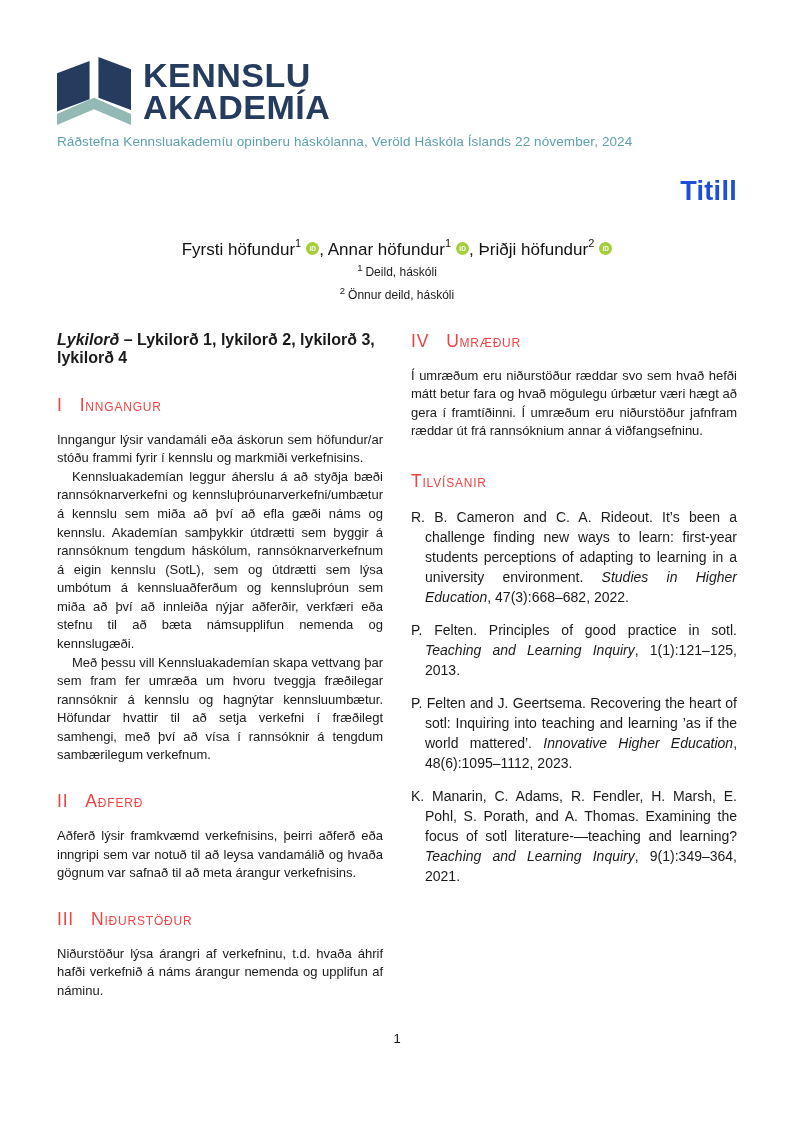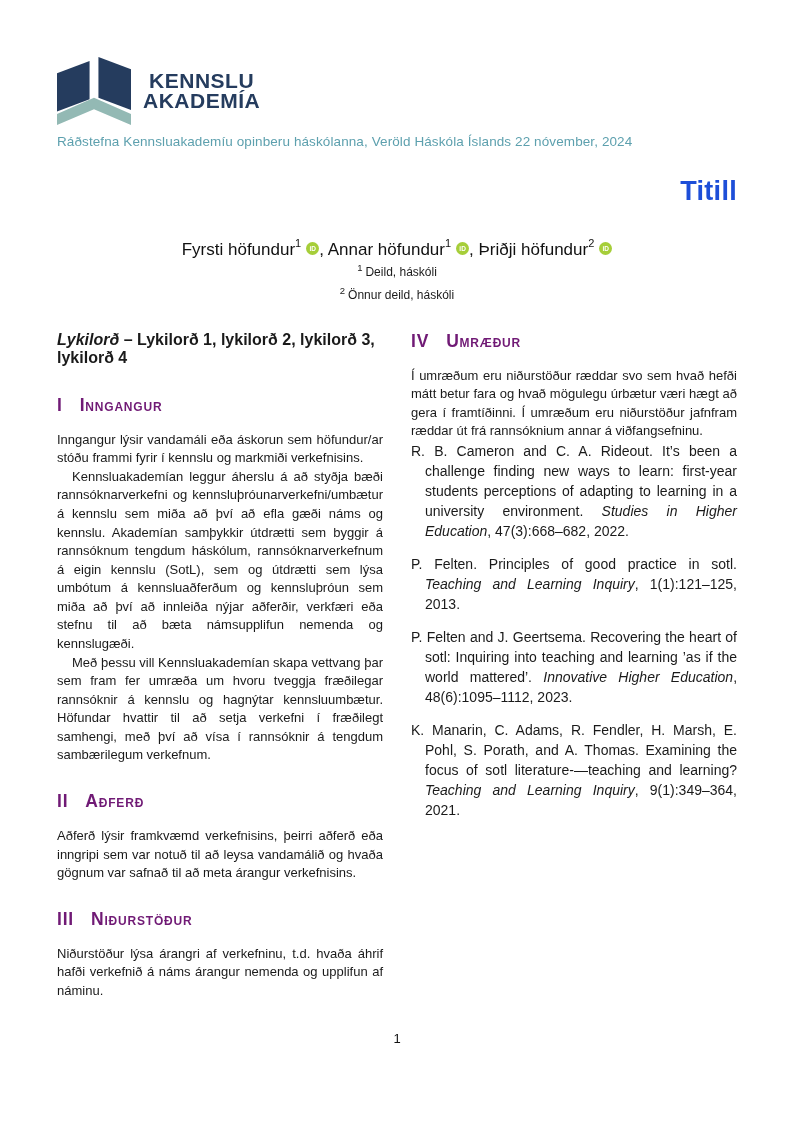--- a/index.html
+++ b/index.html
@@ -25,22 +25,22 @@
     position: absolute; left: 0; top: 0; width: 100%; height: 100%;
     background: #253c5e;
     clip-path: polygon(56% 0%, 100% 18%, 100% 78%, 56% 60%);
   }
   .logo-mark .chevron {
     position: absolute; left: 0; top: 0; width: 100%; height: 100%;
     background: #93b9b4;
     clip-path: polygon(0% 84%, 50% 60%, 100% 84%, 100% 100%, 50% 77%, 0% 100%);
   }
   .logo-text {
-    font-size: 21px; font-weight: bold; color: #253c5e;
-    line-height: 0.95; letter-spacing: 0.5px; text-align: center;
+    font-size: 34px; font-weight: bold; color: #253c5e;
+    line-height: 0.95; letter-spacing: 0.5px;
   }
   .conf-line {
     margin-top: 9px;
     color: #5da0ae; font-size: 13.5px; letter-spacing: 0.1px;
   }
 
   
   .doc-title {
     text-align: right; margin-top: 27px;
     font-size: 27px; font-weight: bold; color: #1d4ed8;
@@ -63,21 +63,21 @@
   .affils sup { font-size: 9.5px; margin-right: 3px; }
 
   
   .content { display: flex; gap: 28px; margin-top: 25px; }
   .col { flex: 1 1 0; min-width: 0; }
 
   .keywords { font-size: 16px; font-weight: bold; margin-bottom: 6px; }
   .keywords .kw-label { font-style: italic; }
 
   h2.sec {
-    font-weight: 700; font-size: 17.5px; color: #701a75;
+    font-weight: 400; font-size: 17.5px; color: #ef4444;
     font-variant: small-caps; letter-spacing: 0.8px;
     margin-top: 26px; margin-bottom: 15px;
   }
   h2.sec .sec-num { margin-right: 17px; }
   h2.sec.first { margin-top: 28px; }
   h2.sec.nonum { margin-top: 30px; }
 
   .para {
     font-size: 13px; line-height: 1.43; text-align: justify;
     hyphens: auto; -webkit-hyphens: auto;
@@ -143,20 +143,21 @@
       <p class="para">Aðferð lýsir framkvæmd verkefnisins, þeirri aðferð eða inngripi sem var notuð til að leysa vandamálið og hvaða gögnum var safnað til að meta árangur verkefnisins.</p>
 
       <h2 class="sec"><span class="sec-num">III</span><span class="sec-title">Niðurstöður</span></h2>
       <p class="para">Niðurstöður lýsa árangri af verkefninu, t.d. hvaða áhrif hafði verkefnið á náms árangur nemenda og upplifun af náminu.</p>
     </div>
 
     <div class="col">
       <h2 class="sec" style="margin-top:0;"><span class="sec-num">IV</span><span class="sec-title">Umræður</span></h2>
       <p class="para">Í umræðum eru niðurstöður ræddar svo sem hvað hefði mátt betur fara og hvað mögulegu úrbætur væri hægt að gera í framtíðinni. Í umræðum eru niðurstöður jafnfram ræddar út frá rannsóknium annar á viðfangsefninu.</p>
 
+      <h2 class="sec nonum">Tilvísanir</h2>
 
       <p class="ref"><span>R. B. Cameron and C. A. Rideout. It’s been a challenge finding new ways to learn: first-year students perceptions of adapting to learning in a university environment. </span><span class="jrnl">Studies in Higher Education</span><span>, 47(3):668–682, 2022.</span></p>
 
       <p class="ref"><span>P. Felten. Principles of good practice in sotl. </span><span class="jrnl">Teaching and Learning Inquiry</span><span>, 1(1):121–125, 2013.</span></p>
 
       <p class="ref"><span>P. Felten and J. Geertsema. Recovering the heart of sotl: Inquiring into teaching and learning ’as if the world mattered’. </span><span class="jrnl">Innovative Higher Education</span><span>, 48(6):1095–1112, 2023.</span></p>
 
       <p class="ref"><span>K. Manarin, C. Adams, R. Fendler, H. Marsh, E. Pohl, S. Porath, and A. Thomas. Examining the focus of sotl literature-—teaching and learning? </span><span class="jrnl">Teaching and Learning Inquiry</span><span>, 9(1):349–364, 2021.</span></p>
     </div>
 

